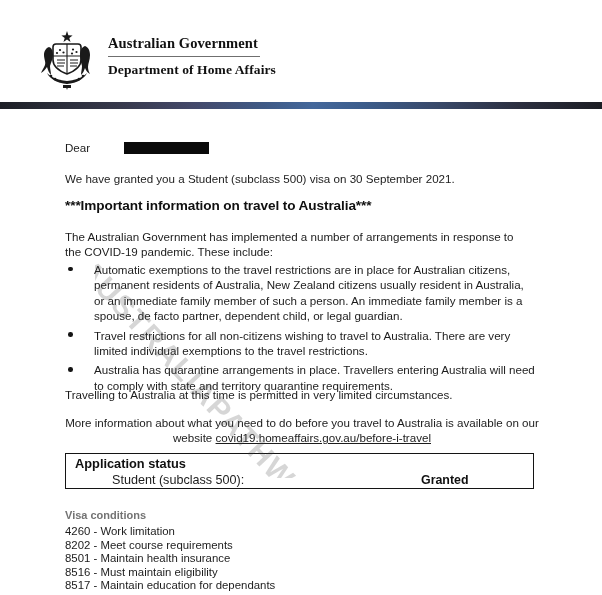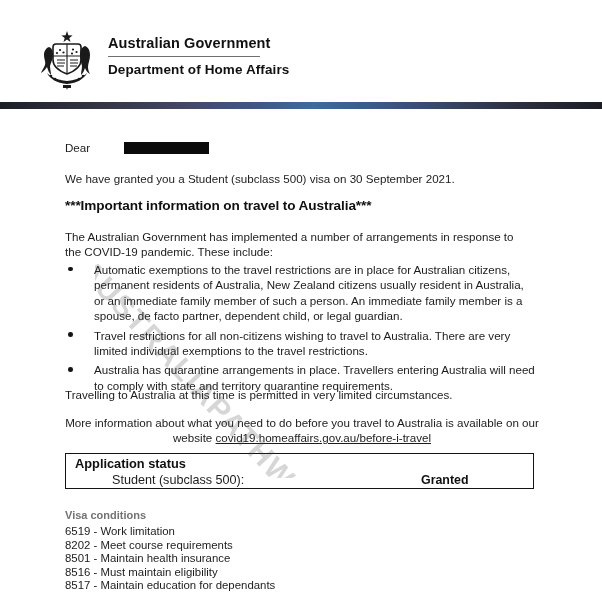--- a/index.html
+++ b/index.html
@@ -36,21 +36,21 @@
     height: 62px;
   }
   .crest-wrap svg { display: block; }
   .gov-text {
     position: absolute;
     left: 108px;
     top: 34px;
     width: 230px;
   }
   .gov-line1, .gov-line2 {
-    font-family: Liberation Sans, sans-serif;
+    font-family: Liberation Serif, serif;
     font-weight: bold;
     color: #111111;
     letter-spacing: 0.1px;
     white-space: nowrap;
   }
   .gov-line1 {
     font-size: 14.5px;
     line-height: 19px;
     padding-bottom: 2px;
   }
@@ -372,21 +372,21 @@
     <div class="status-box">
       <div class="status-title">Application status</div>
       <div class="status-row">
         <span class="status-subclass">Student (subclass 500):</span>
         <span class="status-value">Granted</span>
       </div>
     </div>
 
     <div class="conditions">
       <div class="conditions-title">Visa conditions</div>
-      <div class="cond-item">6519 - Work limitation</div>
+      <div class="cond-item">4260 - Work limitation</div>
       <div class="cond-item">8202 - Meet course requirements</div>
       <div class="cond-item">8501 - Maintain health insurance</div>
       <div class="cond-item">8516 - Must maintain eligibility</div>
       <div class="cond-item">8517 - Maintain education for dependants</div>
       <div class="cond-item clipped">8532 - Under 18 arrangements</div>
     </div>
 
   </div>
 
   <div class="watermark">

